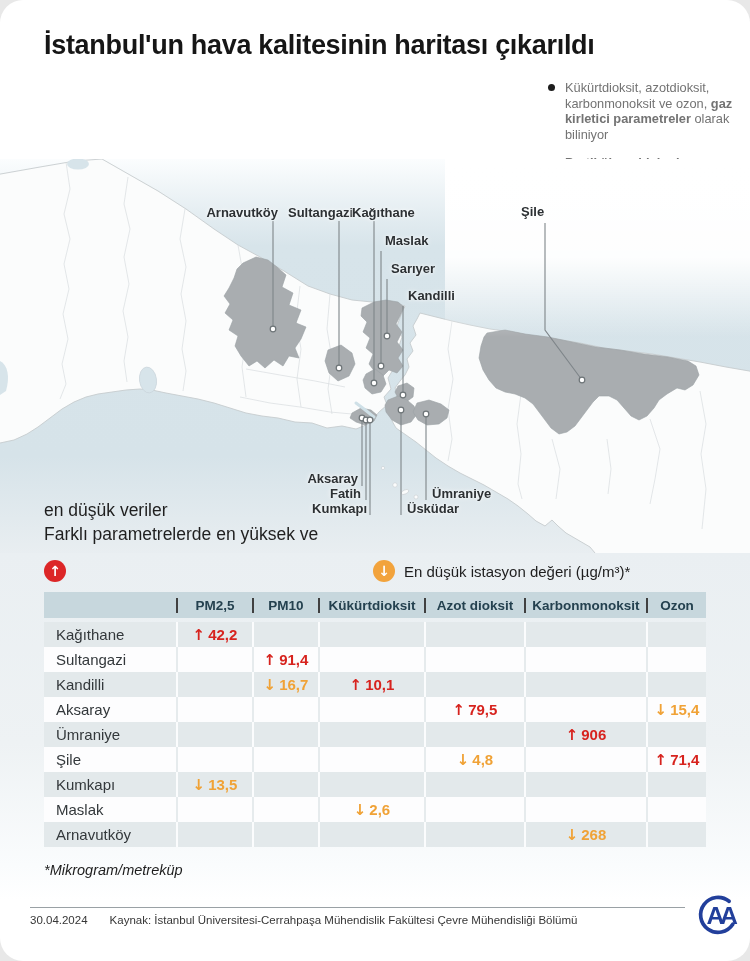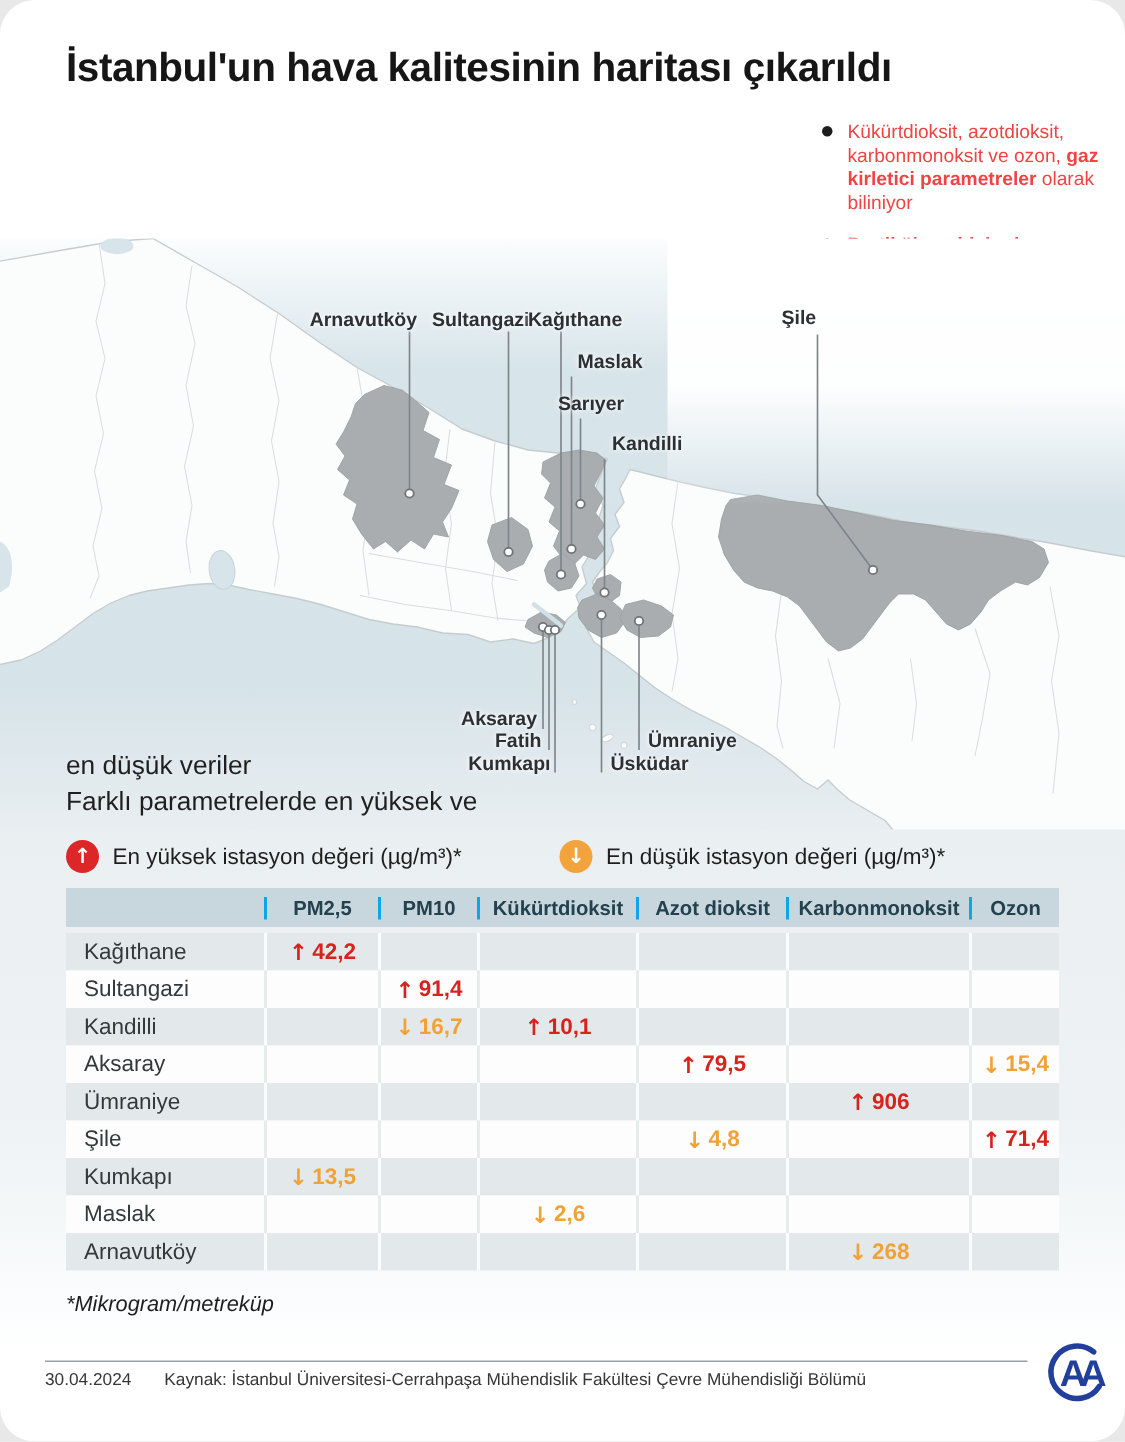--- a/index.html
+++ b/index.html
@@ -3,21 +3,21 @@
 <meta charset="utf-8">
 <style>
   html,body{margin:0;padding:0;background:#e8e8e8;}
   .page{position:relative;width:750px;height:961px;background:#ffffff;overflow:hidden;
         font-family:"Liberation Sans",sans-serif;margin:0 auto;border-radius:23px;}
   .bg-lower{position:absolute;left:0;top:553px;width:750px;height:347px;
         background:linear-gradient(180deg,#eaeff2 0%,#eef2f4 55%,#fafcfd 90%,#ffffff 100%);}
   .title{position:absolute;left:44px;top:30px;font-size:27px;font-weight:700;color:#161616;letter-spacing:-0.3px;}
   .intro{position:absolute;left:44px;top:74px;width:478px;font-size:15.5px;line-height:22.5px;color:#272727;}
   .bullets{position:absolute;left:548px;top:80px;width:190px;}
-  .bullet{position:relative;padding-left:17px;font-size:12.8px;line-height:15.6px;color:#ef4444;margin-bottom:13px;}
+  .bullet{position:relative;padding-left:17px;font-size:12.8px;line-height:15.6px;color:#737373;margin-bottom:13px;}
   .bullet .dot{position:absolute;left:0;top:4px;width:7px;height:7px;border-radius:50%;background:#1d1d1d;}
   .b{font-weight:700;}
   .mapwrap{position:absolute;left:0;top:159px;width:750px;height:396px;}
   .mlabel{position:absolute;font-size:13px;font-weight:700;color:#2c3033;white-space:nowrap;z-index:3;
           text-shadow:0 0 3px rgba(255,255,255,.85),0 0 6px rgba(255,255,255,.7);}
   .sec-head{position:absolute;left:44px;top:499px;width:340px;font-size:17.5px;line-height:23.5px;color:#1f1f1f;z-index:4;}
   .legend{position:absolute;top:560px;display:flex;align-items:center;gap:9px;z-index:4;}
   .legend .circ{width:22px;height:22px;border-radius:50%;display:flex;align-items:center;justify-content:center;
           color:#fff;font-weight:700;font-size:14px;font-family:"DejaVu Sans",sans-serif;}
   .legend .txt{font-size:15px;color:#1e1e1e;}
@@ -26,21 +26,21 @@
   .aqtable{position:absolute;left:44px;top:592px;width:662px;z-index:4;}
   .thead,.trow{display:grid;grid-template-columns:132px 76px 66px 106px 100px 122px 60px;}
   .thead{height:26px;background:#c7d7dd;align-items:center;}
   .hc{text-align:center;font-size:13.5px;font-weight:700;color:#24414f;}
   .tgap{height:4px;}
   .trow{height:25px;align-items:center;}
   .trow.odd{background:#e3e9eb;}
   .trow.even{background:#fdfdfe;}
   .trow.odd>div+div{border-left:2px solid #fbfcfd;}
   .trow.even>div+div{border-left:2px solid #e6ebed;}
-  .thead>div+div{border-left:2px solid #0ea5e9;}
+  .thead>div+div{border-left:2px solid #404040;}
   .rl{font-size:15px;color:#33383b;padding-left:12px;}
   .tc{height:25px;display:flex;align-items:center;justify-content:center;}
   .val{display:flex;align-items:center;gap:3px;font-size:15px;font-weight:700;}
   .val .ar{font-family:"DejaVu Sans",sans-serif;font-size:15px;}
   .val.high{color:#d7231e;}
   .val.low{color:#f0a236;}
   .footnote{position:absolute;left:44px;top:862px;font-size:14.5px;font-style:italic;color:#1e1e1e;z-index:4;text-align:right;}
   .divider{position:absolute;left:30px;top:907px;width:655px;height:1px;background:#9aa1a5;}
   .footer{position:absolute;left:30px;top:914px;font-size:11.5px;color:#363636;z-index:4;display:flex;gap:22px;}
   .aalogo{position:absolute;right:8px;top:893px;width:46px;height:46px;z-index:4;}
@@ -163,41 +163,40 @@
         <circle cx="401" cy="411" r="2.8"></circle>
         <circle cx="426" cy="415" r="2.8"></circle>
       </g>
     </svg>
   </div>
 
   <span class="mlabel" style="right:472px;top:205px">Arnavutköy</span>
   <span class="mlabel" style="left:288px;top:205px">Sultangazi</span>
   <span class="mlabel" style="left:352px;top:205px">Kağıthane</span>
   <span class="mlabel" style="left:385px;top:233px">Maslak</span>
-  <span class="mlabel" style="left:372px;top:261px">Sarıyer</span>
+  <span class="mlabel" style="left:391px;top:261px">Sarıyer</span>
   <span class="mlabel" style="left:408px;top:288px">Kandilli</span>
   <span class="mlabel" style="left:521px;top:204px">Şile</span>
   <span class="mlabel" style="right:392px;top:471px">Aksaray</span>
   <span class="mlabel" style="right:389px;top:486px">Fatih</span>
   <span class="mlabel" style="right:383px;top:501px">Kumkapı</span>
   <span class="mlabel" style="left:407px;top:501px">Üsküdar</span>
   <span class="mlabel" style="left:432px;top:486px">Ümraniye</span>
 
   <div class="bg-lower"></div>
 
   <div class="sec-head">
     <div>en düşük veriler</div>
     <div>Farklı parametrelerde en yüksek ve</div>
   </div>
 
   <div class="legend" style="left:44px">
     <span class="circ red">
         <span>↑</span>
       </span>
-    <span class="txt">En yüksek istasyon değeri (µg/m³)*</span>
   </div>
   <div class="legend" style="left:373px">
     <span class="circ org">
         <span>↓</span>
       </span>
     <span class="txt">En düşük istasyon değeri (µg/m³)*</span>
   </div>
 
   <div class="aqtable">
     <div class="thead">

